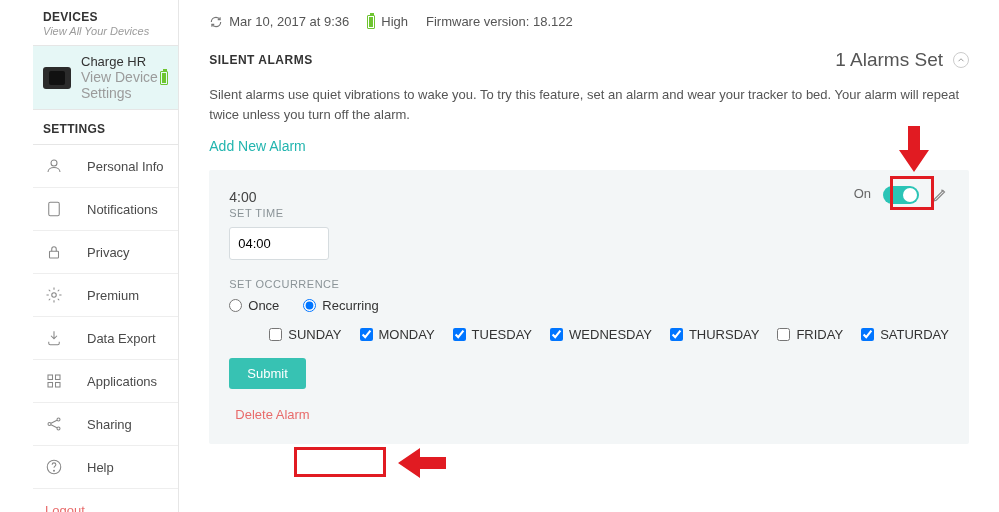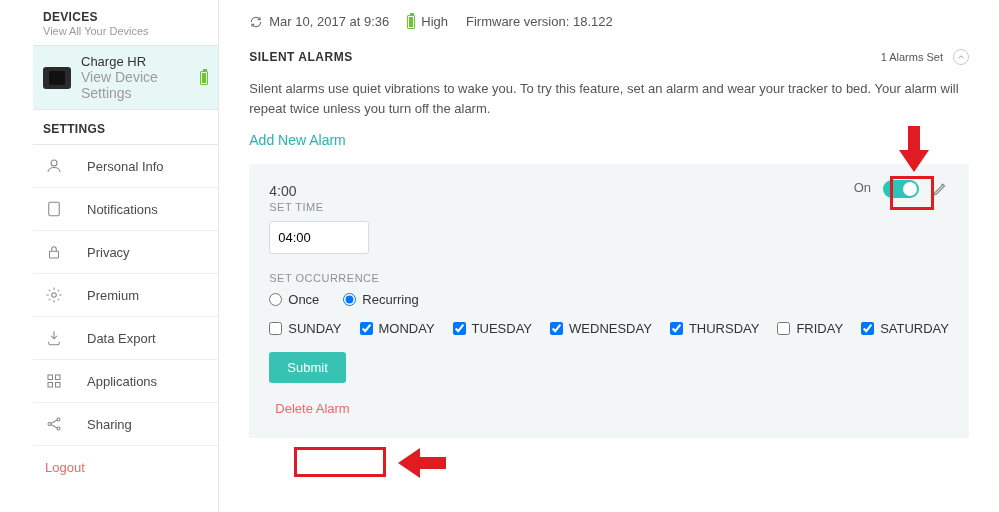--- a/index.html
+++ b/index.html
@@ -28,20 +28,21 @@
   .sb-section-head .title {
     font-size: 12px;
     font-weight: 700;
     color: #333;
     letter-spacing: 0.3px;
   }
   .sb-section-head .sub {
     font-size: 11px;
     color: #9b9b9b;
     margin-top: 1px;
+    font-style: italic;
   }
   .device-row {
     display: flex;
     align-items: center;
     padding: 8px 10px;
     background: #e6f7f6;
     border-top: 1px solid #e6e6e6;
     border-bottom: 1px solid #e6e6e6;
   }
   .device-thumb {
@@ -123,21 +124,21 @@
     align-items: center;
     justify-content: space-between;
     padding: 6px 0;
   }
   .section-header .title {
     font-size: 12px;
     font-weight: 700;
     letter-spacing: 0.5px;
     color: #333;
   }
-  .section-header .count { font-size: 11px; color:#555; display:flex; align-items:center; gap:10px;}
+  .section-header .count { font-size: 19px; color:#555; display:flex; align-items:center; gap:10px;}
   .chev { width:16px;height:16px;border:1px solid #ccc;border-radius:50%; display:flex;align-items:center;justify-content:center;}
   .chev svg { width:10px;height:10px; stroke:#888; fill:none; stroke-width:2;}
 
   .desc {
     font-size: 13px;
     color: #555;
     line-height: 1.5;
     margin: 8px 0 14px 0;
   }
   .add-link {
@@ -179,21 +180,21 @@
     padding: 8px 8px;
     border: 1px solid #d6dcdf;
     border-radius: 3px;
     font-size: 13px;
     background:#fff;
     margin-bottom: 18px;
   }
 
   .occ-row { display:flex; align-items:center; gap:24px; margin-bottom: 14px; }
   .occ-row label, .days-row label { display:flex; align-items:center; gap:6px; font-size:13px; color:#333; cursor:pointer; white-space:nowrap;}
-  .days-row { display:flex; gap:18px; flex-wrap:nowrap; margin-bottom:16px; }
+  .days-row { display:flex; gap:18px; flex-wrap:nowrap; margin-bottom:16px;margin-left:40px; }
 
   .btn-row { display:flex; gap:10px; margin-bottom: 14px; }
   .btn {
     padding: 8px 18px;
     border-radius: 3px;
     font-size: 13px;
     cursor: pointer;
   }
   .btn-primary { background:#37c2b3; color:#fff; border:none; }
   .btn-secondary { background:#fff; color:#2aa89b; border:1px solid #b7ddd8; }
@@ -298,20 +299,30 @@
     <div class="sb-item">
       <span class="icon">
         <svg viewBox="0 0 24 24">
             <circle cx="6" cy="12" r="2"></circle>
             <circle cx="18" cy="6" r="2"></circle>
             <circle cx="18" cy="18" r="2"></circle>
             <path d="M8 11l8-4M8 13l8 4"></path>
           </svg>
       </span>
       <span>Sharing</span>
+    </div>
+    <div class="sb-item">
+      <span class="icon">
+        <svg viewBox="0 0 24 24">
+            <circle cx="12" cy="12" r="9"></circle>
+            <path d="M9.5 9a2.5 2.5 0 015 0c0 1.5-2.5 2-2.5 4"></path>
+            <circle cx="12" cy="17" r="0.6" fill="#878787"></circle>
+          </svg>
+      </span>
+      <span>Help</span>
     </div>
 
     <div class="logout">Logout</div>
   </aside>
 
   <main class="main">
     <div class="status-row">
       <span class="sync">
         <svg viewBox="0 0 24 24" fill="none" stroke="#777" stroke-width="2">
             <path d="M4 12a8 8 0 018-8 8 8 0 017 4M20 12a8 8 0 01-8 8 8 8 0 01-7-4"></path>

